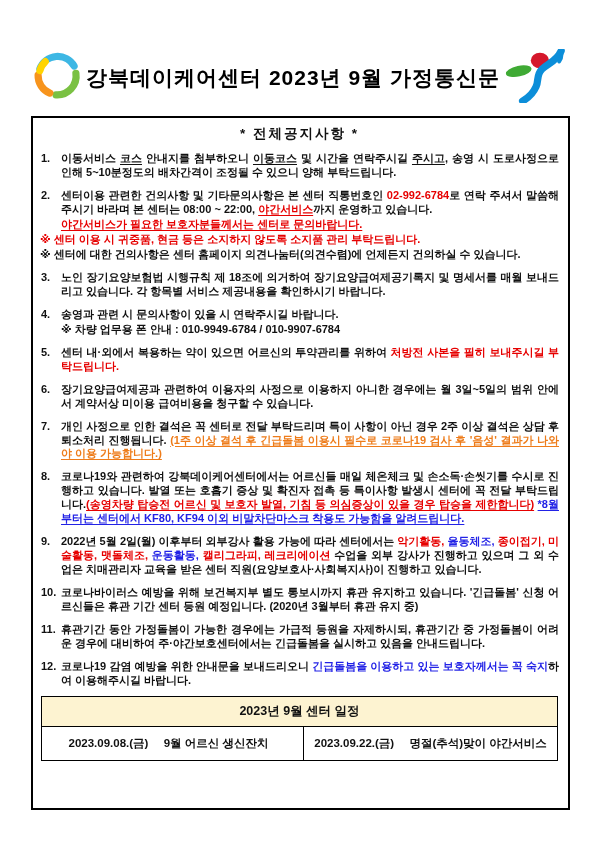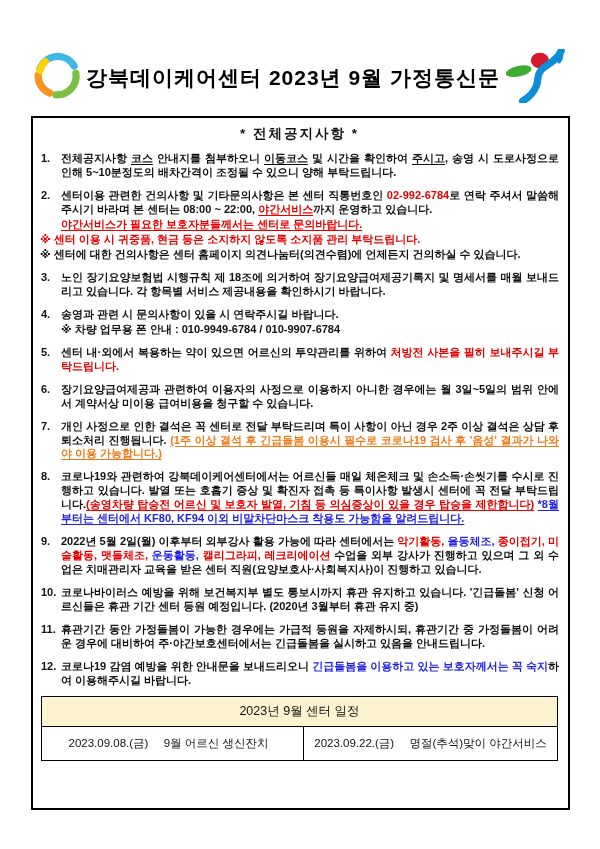--- a/index.html
+++ b/index.html
@@ -43,21 +43,21 @@
   .item .num{flex:none; min-width:21px; padding-left:1px;}
   .item .body{flex:1; text-align:justify;}
   .item.sub0{margin-top:1px;}
   .item.sub1{margin-top:1px; margin-left:21px;}
   .c-red{color:var(--red);}
   .c-blue{color:var(--blue);}
   .c-orange{color:var(--orange);}
   .u{text-decoration:underline; text-underline-offset:2px;}
 
   
-  .sched{margin:8px 1px 2px 1px; border:1.8px solid var(--line); font-weight:normal;}
+  .sched{margin:8px 1px 2px 1px; border:1.8px solid var(--line); font-weight:bold;}
   .sched-title{
     background:var(--thbg); text-align:center; font-size:12.5px;
     padding:6px 0; border-bottom:1.8px solid var(--line);
   }
   .sched-row{display:flex;gap:8px;}
   .sched-cell{
     flex:1; text-align:center; font-size:11.5px; padding:9px 2px;
   }
   .sched-cell + .sched-cell{border-left:1.8px solid var(--line);}
   .sched-cell .date{margin-right:12px;}
@@ -86,21 +86,21 @@
       </svg>
     </span>
   </header>
 
   <main class="box">
     <div class="box-title">* 전체공지사항 *</div>
 
     <div id="notice-list">
         <div class="item">
           <span class="num">1.</span>
-          <span class="body"><span>전체공지사항 </span><span class="u">코스</span><span> 안내지를 첨부하오니 </span><span class="u">이동코스</span><span> 및 시간을 확인하여 </span><span class="u">주시고</span><span>, 송영 시 도로사정으로 인해 5~10분정도의 배차간격이 조정될 수 있으니 양해 부탁드립니다.</span></span>
+          <span class="body"><span>이동서비스 </span><span class="u">코스</span><span> 안내지를 첨부하오니 </span><span class="u">이동코스</span><span> 및 시간을 연락주시길 </span><span class="u">주시고</span><span>, 송영 시 도로사정으로 인해 5~10분정도의 배차간격이 조정될 수 있으니 양해 부탁드립니다.</span></span>
         </div>
         <div class="item">
           <span class="num">2.</span>
           <span class="body"><span>센터이용 관련한 건의사항 및 기타문의사항은 본 센터 직통번호인 </span><span class="c-red">02-992-6784</span><span>로 연락 주셔서 말씀해주시기 바라며 본 센터는 08:00 ~ 22:00, </span><span class="c-red u">야간서비스</span><span>까지 운영하고 있습니다.</span></span>
         </div>
         <div class="item sub1">
           <span class="body"><span class="c-red u">야간서비스가 필요한 보호자분들께서는 센터로 문의바랍니다.</span></span>
         </div>
         <div class="item sub0">
           <span class="body"><span class="c-red">※ 센터 이용 시 귀중품, 현금 등은 소지하지 않도록 소지품 관리 부탁드립니다.</span></span>

